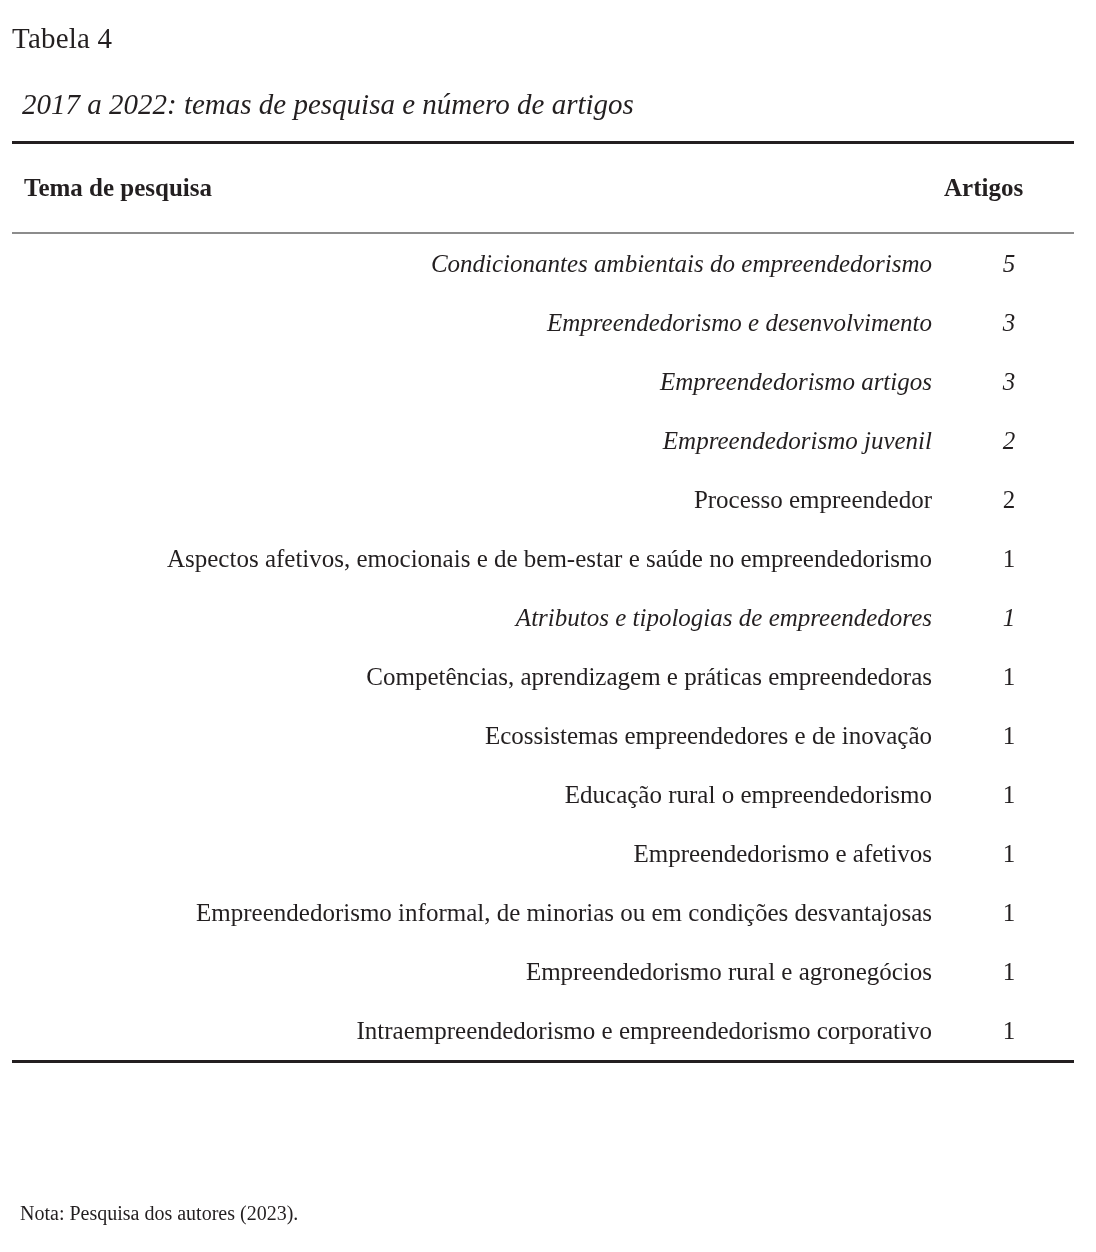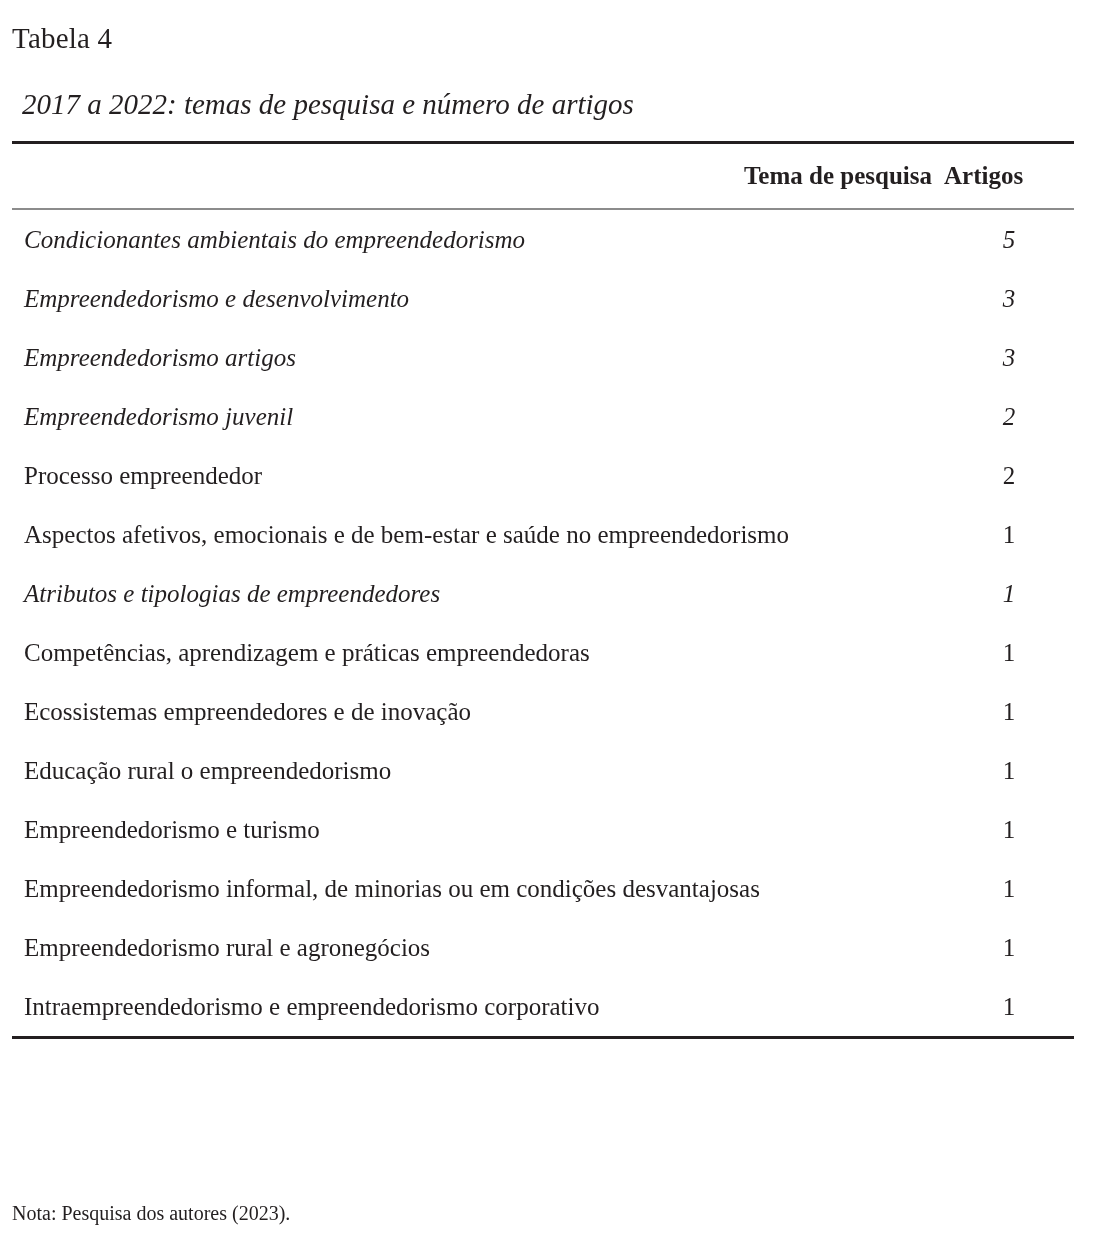--- a/index.html
+++ b/index.html
@@ -16,32 +16,33 @@
       position: absolute; left: 12px; top: 88px;
       font-size: 29px; font-style: italic; margin-left: 10px;
     }
     .table-wrap {
       position: absolute; left: 12px; top: 141px; width: 1062px;
     }
     table { width: 100%; border-collapse: collapse; }
     thead tr { border-top: 3px solid #231f20; border-bottom: 2px solid #8c8c8c; }
     tbody { border-bottom: 3px solid #231f20; }
     th {
-      font-size: 25px; font-weight: bold; text-align: right;
-      height: 56px; padding: 4px 12px; vertical-align: middle;
+      font-size: 25px; font-weight: bold; text-align: left;
+      height: 56px; padding: 16px 12px; vertical-align: middle;
     }
     th.num { text-align: left; width: 130px; padding: 0; }
     td {
       font-size: 25px; line-height: 35px; padding: 12px 12px;
       vertical-align: middle;
+      text-align: right;
     }
     td.num { text-align: center; padding: 0; width: 130px; }
     tr.italic td { font-style: italic; }
     .note {
-      position: absolute; left: 12px; top: 1202px;
+      position: absolute; left: 20px; top: 1202px;
       font-size: 20px;
     }
   </style>
 </head>
 <body>
 
 <div class="title">Tabela 4</div>
 <div class="subtitle">2017 a 2022: temas de pesquisa e número de artigos</div>
 
 <div class="table-wrap">
@@ -87,21 +88,21 @@
         </tr>
         <tr>
           <td>Ecossistemas empreendedores e de inovação</td>
           <td class="num">1</td>
         </tr>
         <tr>
           <td>Educação rural o empreendedorismo</td>
           <td class="num">1</td>
         </tr>
         <tr>
-          <td>Empreendedorismo e turismo</td>
+          <td>Empreendedorismo e afetivos</td>
           <td class="num">1</td>
         </tr>
         <tr>
           <td>Empreendedorismo informal, de minorias ou em condições desvantajosas</td>
           <td class="num">1</td>
         </tr>
         <tr>
           <td>Empreendedorismo rural e agronegócios</td>
           <td class="num">1</td>
         </tr>

